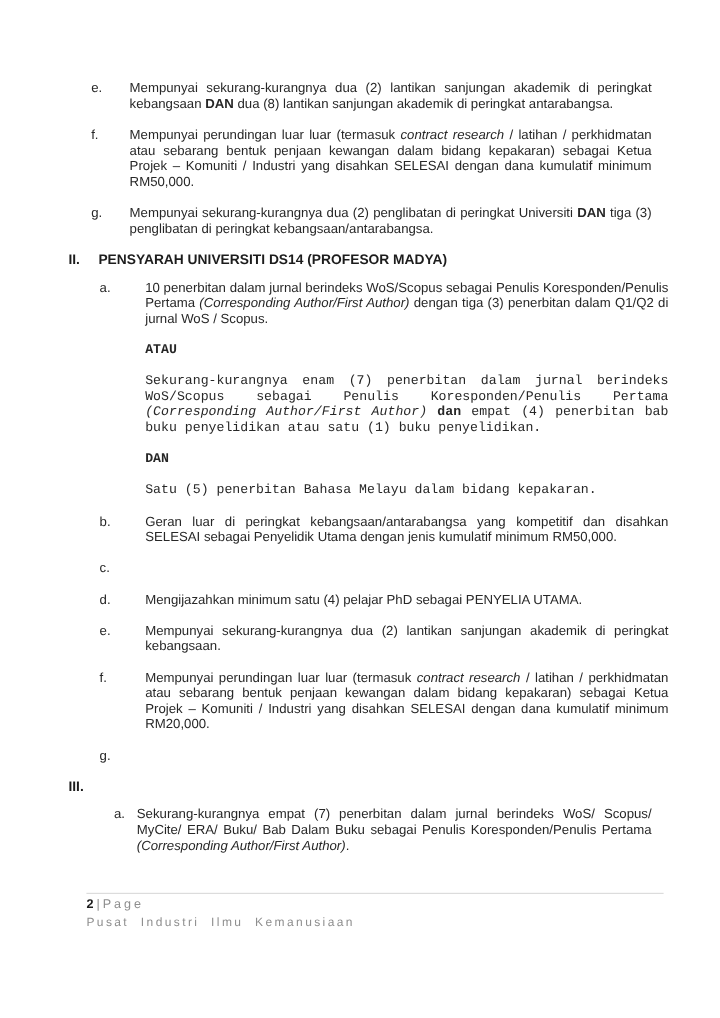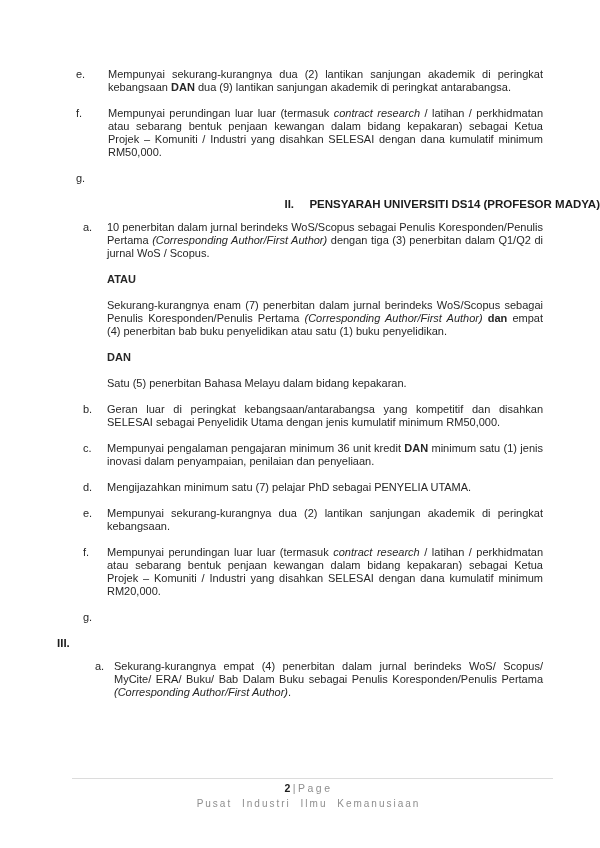--- a/index.html
+++ b/index.html
@@ -19,51 +19,51 @@
 
   .sec-header {
     display: flex;
     padding-left: 57px;
     font-weight: bold;
     font-size: 11.5px;
     color: #1c1c1c;
     margin: 0 0 10px 0;
   }
   .sec-num { flex: none; width: 25px; }
-  .sec-1 .sec-header { margin-top: 9px; justify-content: flex-end; }
+  .sec-1 .sec-header { margin-top: 9px; }
   .sec-2 .sec-header { margin-top: 12px; }
 
   .item { display: flex; margin-bottom: 13px; }
   .marker { flex: none; }
   .item-body { flex: none; }
 
   .sec-0 .item { padding-left: 76px; }
   .sec-0 .marker { width: 32px; }
   .sec-0 .item-body { width: 435px; }
 
   .sec-1 .item { padding-left: 83px; }
   .sec-1 .marker { width: 24px; }
-  .sec-1 .item-body { width: 436px; }
+  .sec-1 .item-body { width: 436px; margin-left: 14px; }
 
   .sec-2 .item { padding-left: 95px; }
   .sec-2 .marker { width: 19px; }
   .sec-2 .item-body { width: 429px; }
 
   .para { margin: 0; text-align: justify; }
-  .para + .para { margin-top: 13px; }
+  .para + .para { margin-top: 13px; font-family: Liberation Mono, monospace; }
   .b { font-weight: bold; }
   .i { font-style: italic; }
 
   .footer {
     position: absolute;
-    top: 778px;
+    top: 744px;
     left: 72px;
     width: 481px;
     border-top: 1px solid #dcdcdc;
-    text-align: center;
+    text-align: left;
     padding: 3px 8px 0 0;
     box-sizing: border-box;
   }
   .pg-line { font-size: 10.5px; letter-spacing: 2.5px; color: #8e8e8e; }
   .pg-num { font-weight: bold; color: #1b1b1b; }
   .org-line {
     font-size: 10px;
     letter-spacing: 2px;
     word-spacing: 5px;
     margin-top: 2px;
@@ -72,31 +72,34 @@
 </style>
 </head>
 <body>
 
 <div class="page">
   <div class="doc">
       <section class="sec sec-0">
         <div class="item">
           <span class="marker">e.</span>
           <div class="item-body">
-            <p class="para"><span>Mempunyai sekurang-kurangnya dua (2) lantikan sanjungan akademik di peringkat kebangsaan </span><span class="b">DAN</span><span> dua (9) lantikan sanjungan akademik di peringkat antarabangsa.</span></p>
+            <p class="para"><span>Mempunyai sekurang-kurangnya dua (2) lantikan sanjungan akademik di peringkat kebangsaan </span><span class="b">DAN</span><span> dua (8) lantikan sanjungan akademik di peringkat antarabangsa.</span></p>
           </div>
         </div>
         <div class="item">
           <span class="marker">f.</span>
           <div class="item-body">
             <p class="para"><span>Mempunyai perundingan luar luar (termasuk </span><span class="i">contract research</span><span> / latihan / perkhidmatan atau sebarang bentuk penjaan kewangan dalam bidang kepakaran) sebagai Ketua Projek – Komuniti / Industri yang disahkan SELESAI dengan dana kumulatif minimum RM50,000.</span></p>
           </div>
         </div>
         <div class="item">
           <span class="marker">g.</span>
+          <div class="item-body">
+            <p class="para"><span>Mempunyai sekurang-kurangnya dua (2) penglibatan di peringkat Universiti </span><span class="b">DAN</span><span> tiga (3) penglibatan di peringkat kebangsaan/antarabangsa.</span></p>
+          </div>
         </div>
       </section>
       <section class="sec sec-1">
         <div class="sec-header">
           <span class="sec-num">II.</span>
           <span class="sec-title">PENSYARAH UNIVERSITI DS14 (PROFESOR MADYA)</span>
         </div>
         <div class="item">
           <span class="marker">a.</span>
           <div class="item-body">
@@ -108,28 +111,25 @@
           </div>
         </div>
         <div class="item">
           <span class="marker">b.</span>
           <div class="item-body">
             <p class="para"><span>Geran luar di peringkat kebangsaan/antarabangsa yang kompetitif dan disahkan SELESAI sebagai Penyelidik Utama dengan jenis kumulatif minimum RM50,000.</span></p>
           </div>
         </div>
         <div class="item">
           <span class="marker">c.</span>
-          <div class="item-body">
-            <p class="para"><span>Mempunyai pengalaman pengajaran minimum 36 unit kredit </span><span class="b">DAN</span><span> minimum satu (1) jenis inovasi dalam penyampaian, penilaian dan penyeliaan.</span></p>
-          </div>
         </div>
         <div class="item">
           <span class="marker">d.</span>
           <div class="item-body">
-            <p class="para"><span>Mengijazahkan minimum satu (7) pelajar PhD sebagai PENYELIA UTAMA.</span></p>
+            <p class="para"><span>Mengijazahkan minimum satu (4) pelajar PhD sebagai PENYELIA UTAMA.</span></p>
           </div>
         </div>
         <div class="item">
           <span class="marker">e.</span>
           <div class="item-body">
             <p class="para"><span>Mempunyai sekurang-kurangnya dua (2) lantikan sanjungan akademik di peringkat kebangsaan.</span></p>
           </div>
         </div>
         <div class="item">
           <span class="marker">f.</span>
@@ -141,21 +141,21 @@
           <span class="marker">g.</span>
         </div>
       </section>
       <section class="sec sec-2">
         <div class="sec-header">
           <span class="sec-num">III.</span>
         </div>
         <div class="item">
           <span class="marker">a.</span>
           <div class="item-body">
-            <p class="para"><span>Sekurang-kurangnya empat (4) penerbitan dalam jurnal berindeks WoS/ Scopus/ MyCite/ ERA/ Buku/ Bab Dalam Buku sebagai Penulis Koresponden/Penulis Pertama </span><span class="i">(Corresponding Author/First Author)</span><span>.</span></p>
+            <p class="para"><span>Sekurang-kurangnya empat (7) penerbitan dalam jurnal berindeks WoS/ Scopus/ MyCite/ ERA/ Buku/ Bab Dalam Buku sebagai Penulis Koresponden/Penulis Pertama </span><span class="i">(Corresponding Author/First Author)</span><span>.</span></p>
           </div>
         </div>
       </section>
     </div>
 
   <div class="footer">
     <div class="pg-line"><span class="pg-num">2</span><span class="pg-sep">|</span><span class="pg-word">Page</span></div>
     <div class="org-line">Pusat Industri Ilmu Kemanusiaan</div>
   </div>
 </div>

